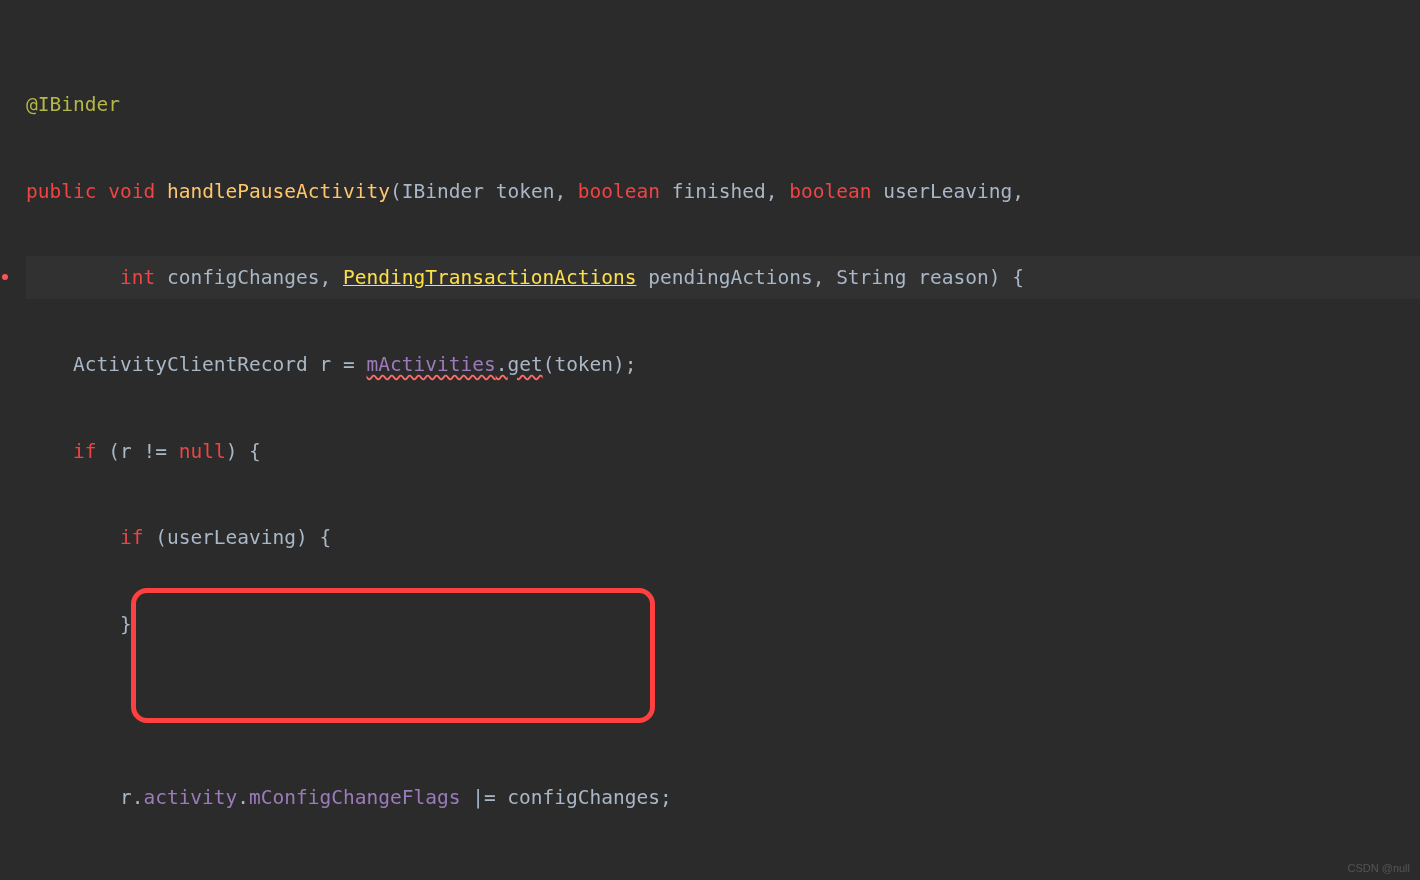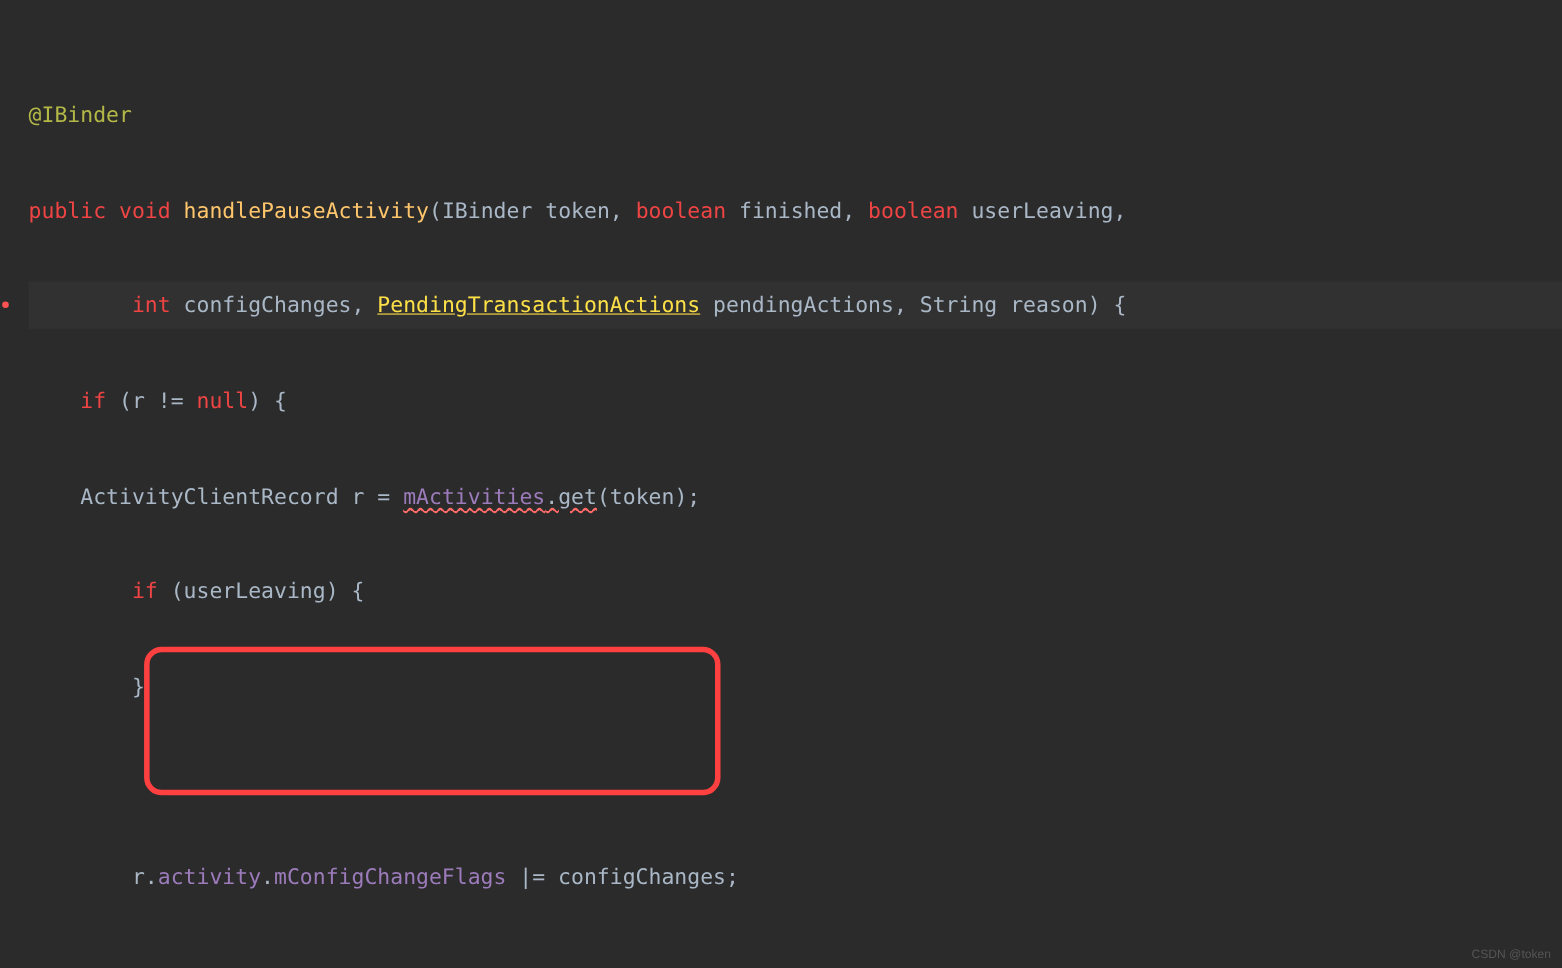--- a/index.html
+++ b/index.html
@@ -63,32 +63,32 @@
       font-family: sans-serif;
     }
   </style>
 </head>
 <body>
 
 <div class="code-editor">
 <div class="line"><span class="annotation">@IBinder</span></div>
 <div class="line"><span class="keyword">public</span> <span class="keyword">void</span> <span class="method-decl">handlePauseActivity</span><span class="default">(</span><span class="default">IBinder</span> <span class="default">token</span><span class="default">, </span><span class="keyword">boolean</span> <span class="default">finished</span><span class="default">, </span><span class="keyword">boolean</span> <span class="default">userLeaving</span><span class="default">,</span></div>
 <div class="line"><div class="line-highlight"></div><div class="gutter-dot"></div>        <span class="keyword">int</span> <span class="default">configChanges</span><span class="default">, </span><span class="type">PendingTransactionActions</span> <span class="default">pendingActions</span><span class="default">, </span><span class="default">String</span> <span class="default">reason</span><span class="default">) {</span></div>
+<div class="line">    <span class="default">ActivityClientRecord</span> <span class="default">r</span> <span class="default">= </span><span class="field wavy">mActivities</span><span class="default wavy">.</span><span class="default wavy">get</span><span class="default">(<span>token</span>);</span></div>
 <div class="line">    <span class="keyword">if</span> <span class="default">(r != </span><span class="keyword">null</span><span class="default">) {</span></div>
-<div class="line">    <span class="default">ActivityClientRecord</span> <span class="default">r</span> <span class="default">= </span><span class="field wavy">mActivities</span><span class="default wavy">.</span><span class="default wavy">get</span><span class="default">(<span>token</span>);</span></div>
 <div class="line">        <span class="keyword">if</span> <span class="default">(userLeaving) {</span></div>
 <div class="line">        <span class="default">}</span></div>
 <div class="line"> </div>
 <div class="line">        <span class="default">r.</span><span class="field">activity</span><span class="default">.</span><span class="field">mConfigChangeFlags</span><span class="default"> |= configChanges;</span></div>
 
 
 
 
 
 
 
 
 
 </div>
 
 <div class="red-box" style="left:131px; top:588px; width:524px; height:135px;"></div>
 
-<div class="watermark">CSDN @token</div>
+<div class="watermark">CSDN @null</div>
 
 </body></html>

